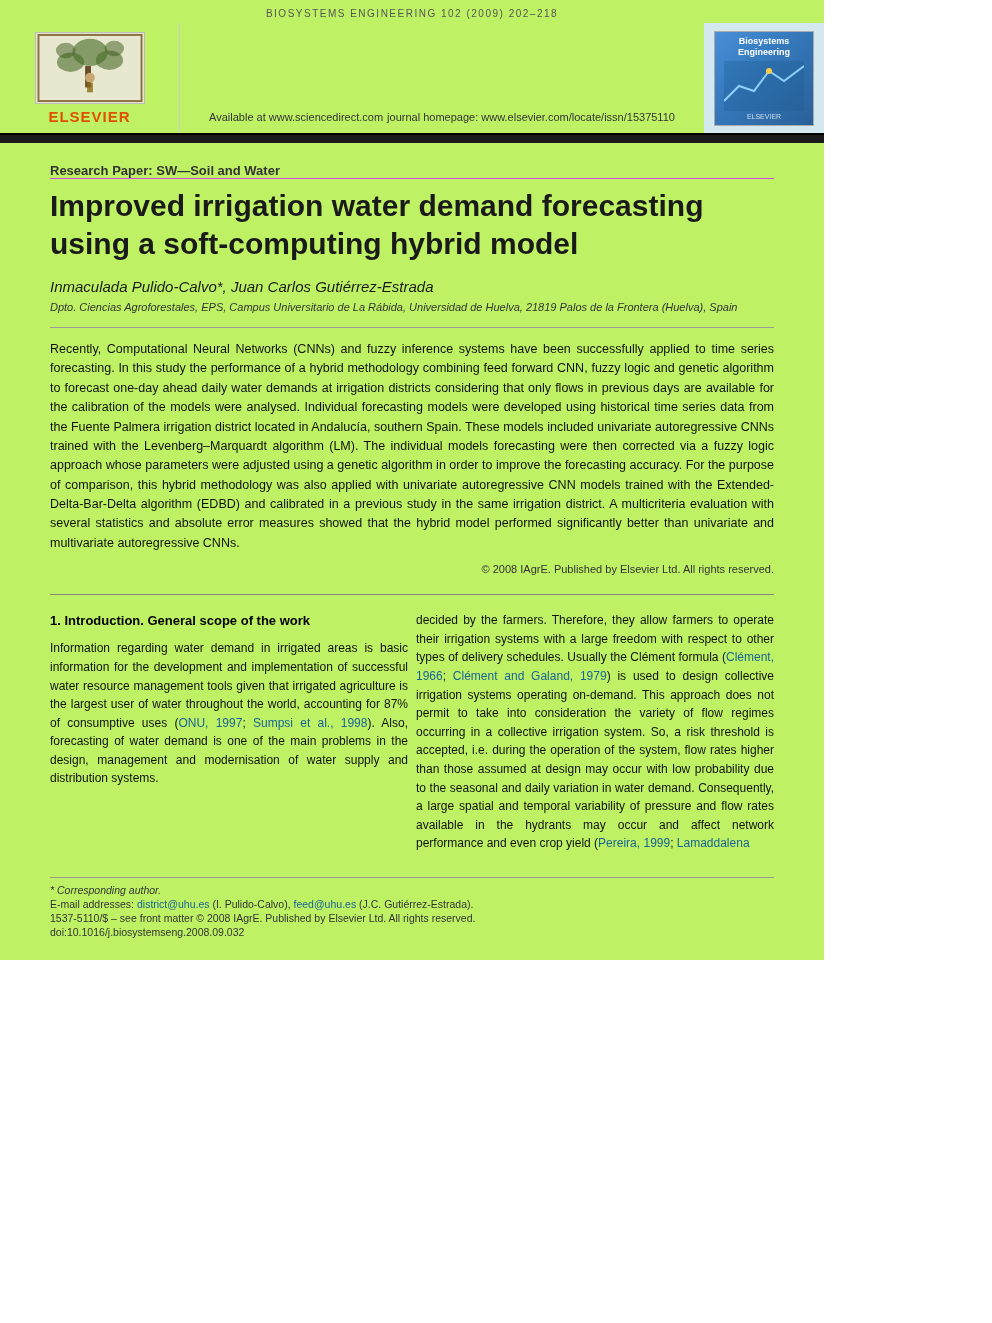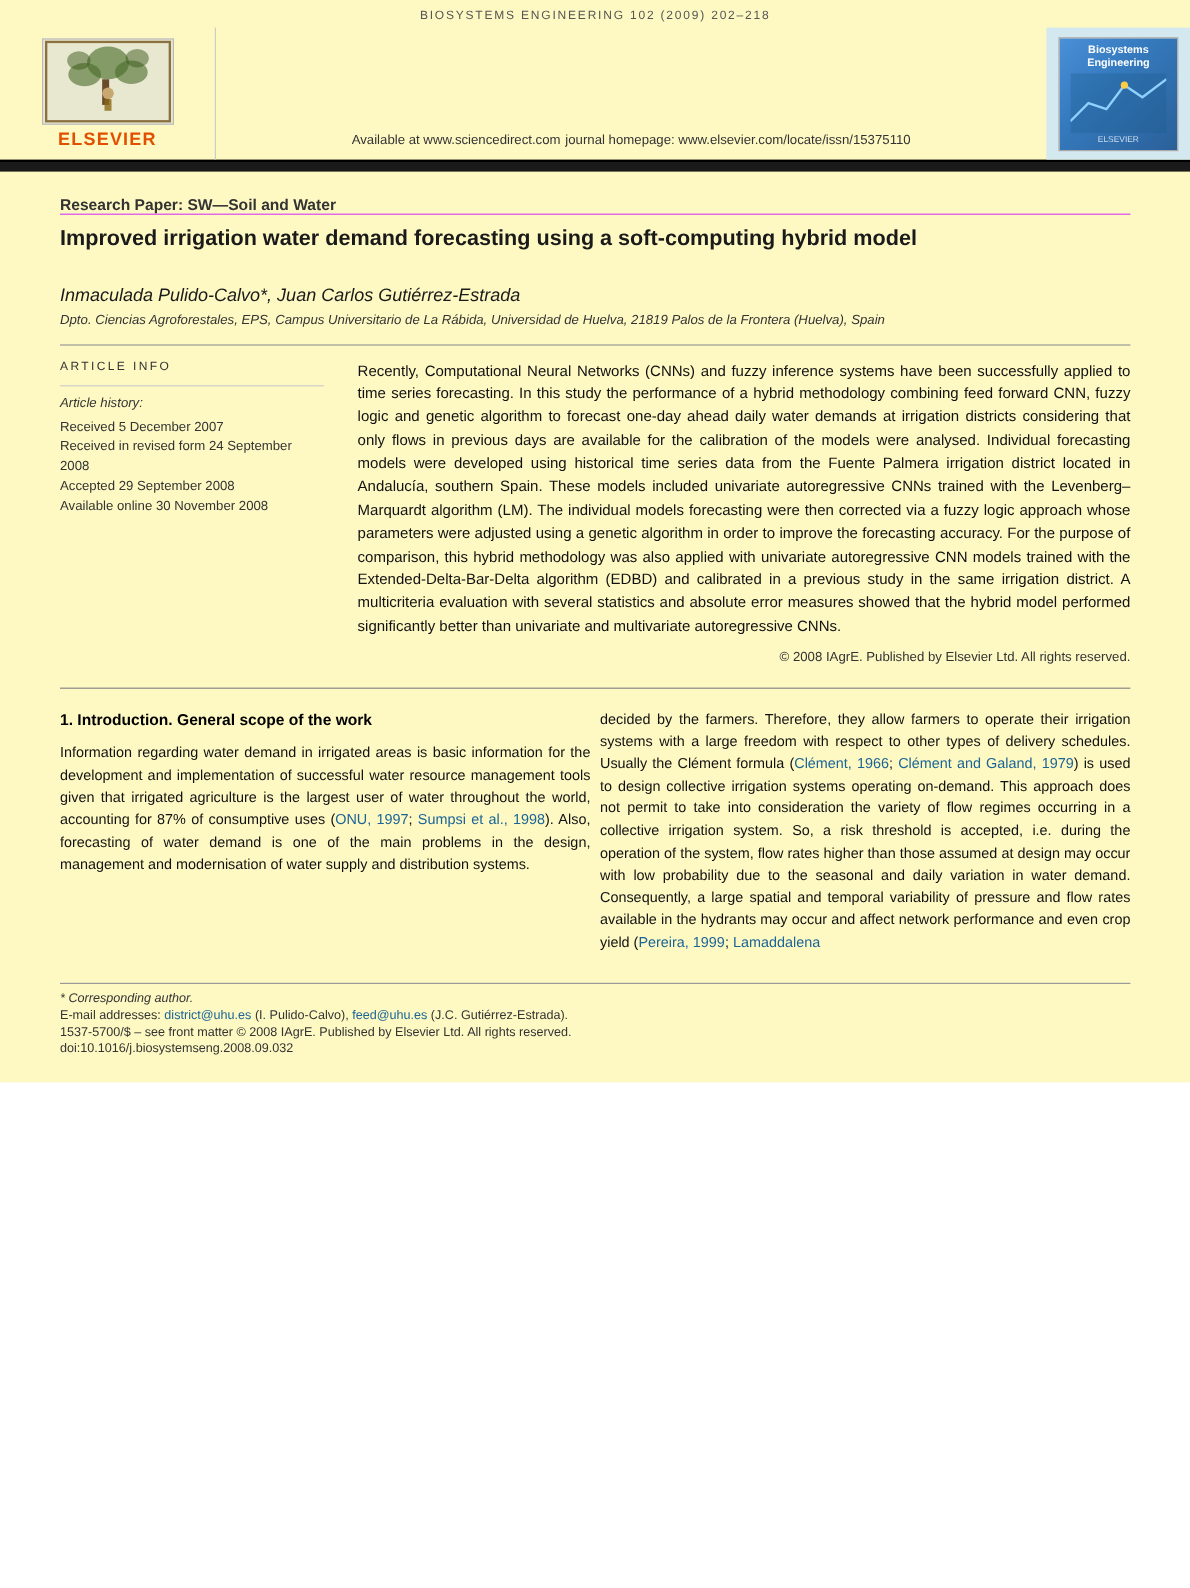--- a/index.html
+++ b/index.html
@@ -6,22 +6,22 @@
     body {
       font-family: 'Times New Roman', Times, serif;
       background: #fff;
       width: 992px;
       min-height: 1323px;
       font-size: 13px;
       color: #000;
     }
 
     .page-wrapper {
-      width: 992px;
-      background: #fef9c3;
+      width: 824px;
+      background: #bef264;
       padding: 0;
     }
 
     
     .journal-header {
       width: 100%;
       padding: 6px 0 0 0;
       border-bottom: 2px solid #000;
     }
 
@@ -173,25 +173,25 @@
       font-size: 13px;
       font-weight: bold;
       color: #333;
       font-family: Arial, sans-serif;
       margin-bottom: 8px;
       border-bottom: 1px solid #d946ef;
       padding-bottom: 0;
     }
 
     .paper-title {
-      font-size: 18px;
+      font-size: 30px;
       font-weight: bold;
       color: #1a1a1a;
       line-height: 1.25;
-      margin-bottom: 28px;
+      margin-bottom: 16px;
       font-family: Arial, sans-serif;
     }
 
     .authors {
       font-size: 15px;
       font-style: italic;
       color: #1a1a1a;
       margin-bottom: 6px;
       font-family: Arial, sans-serif;
     }
@@ -403,29 +403,20 @@
     <div class="authors">
       <span>Inmaculada Pulido-Calvo*, Juan Carlos Gutiérrez-Estrada</span>
     </div>
 
     <div class="affiliation">Dpto. Ciencias Agroforestales, EPS, Campus Universitario de La Rábida, Universidad de Huelva, 21819 Palos de la Frontera (Huelva), Spain</div>
 
     <hr class="divider-line">
 
     <div class="article-columns">
 
-      <div class="article-info-col">
-        <div class="article-info-title">ARTICLE INFO</div>
-        <hr>
-        <div class="article-history-label">Article history:</div>
-        <div class="article-history-item">Received 5 December 2007</div>
-        <div class="article-history-item">Received in revised form 24 September 2008</div>
-        <div class="article-history-item">Accepted 29 September 2008</div>
-        <div class="article-history-item">Available online 30 November 2008</div>
-      </div>
 
       <div class="abstract-col">
         <p>Recently, Computational Neural Networks (CNNs) and fuzzy inference systems have been successfully applied to time series forecasting. In this study the performance of a hybrid methodology combining feed forward CNN, fuzzy logic and genetic algorithm to forecast one-day ahead daily water demands at irrigation districts considering that only flows in previous days are available for the calibration of the models were analysed. Individual forecasting models were developed using historical time series data from the Fuente Palmera irrigation district located in Andalucía, southern Spain. These models included univariate autoregressive CNNs trained with the Levenberg–Marquardt algorithm (LM). The individual models forecasting were then corrected via a fuzzy logic approach whose parameters were adjusted using a genetic algorithm in order to improve the forecasting accuracy. For the purpose of comparison, this hybrid methodology was also applied with univariate autoregressive CNN models trained with the Extended-Delta-Bar-Delta algorithm (EDBD) and calibrated in a previous study in the same irrigation district. A multicriteria evaluation with several statistics and absolute error measures showed that the hybrid model performed significantly better than univariate and multivariate autoregressive CNNs.</p>
         <div class="copyright-line">© 2008 IAgrE. Published by Elsevier Ltd. All rights reserved.</div>
       </div>
 
     </div>
 
     <hr class="section-divider">
 
@@ -444,18 +435,18 @@
         </p>
       </div>
 
     </div>
 
     <div class="footer-notes">
       <div class="corresponding">* Corresponding author.</div>
       <div class="email-line">
         E-mail addresses: <a class="ref-link">district@uhu.es</a> (I. Pulido-Calvo), <a class="ref-link">feed@uhu.es</a> (J.C. Gutiérrez-Estrada).
       </div>
-      <div class="issn-line">1537-5700/$ – see front matter © 2008 IAgrE. Published by Elsevier Ltd. All rights reserved.</div>
+      <div class="issn-line">1537-5110/$ – see front matter © 2008 IAgrE. Published by Elsevier Ltd. All rights reserved.</div>
       <div class="doi-line">doi:10.1016/j.biosystemseng.2008.09.032</div>
     </div>
 
   </div>
 </div>
 
 </body></html>

